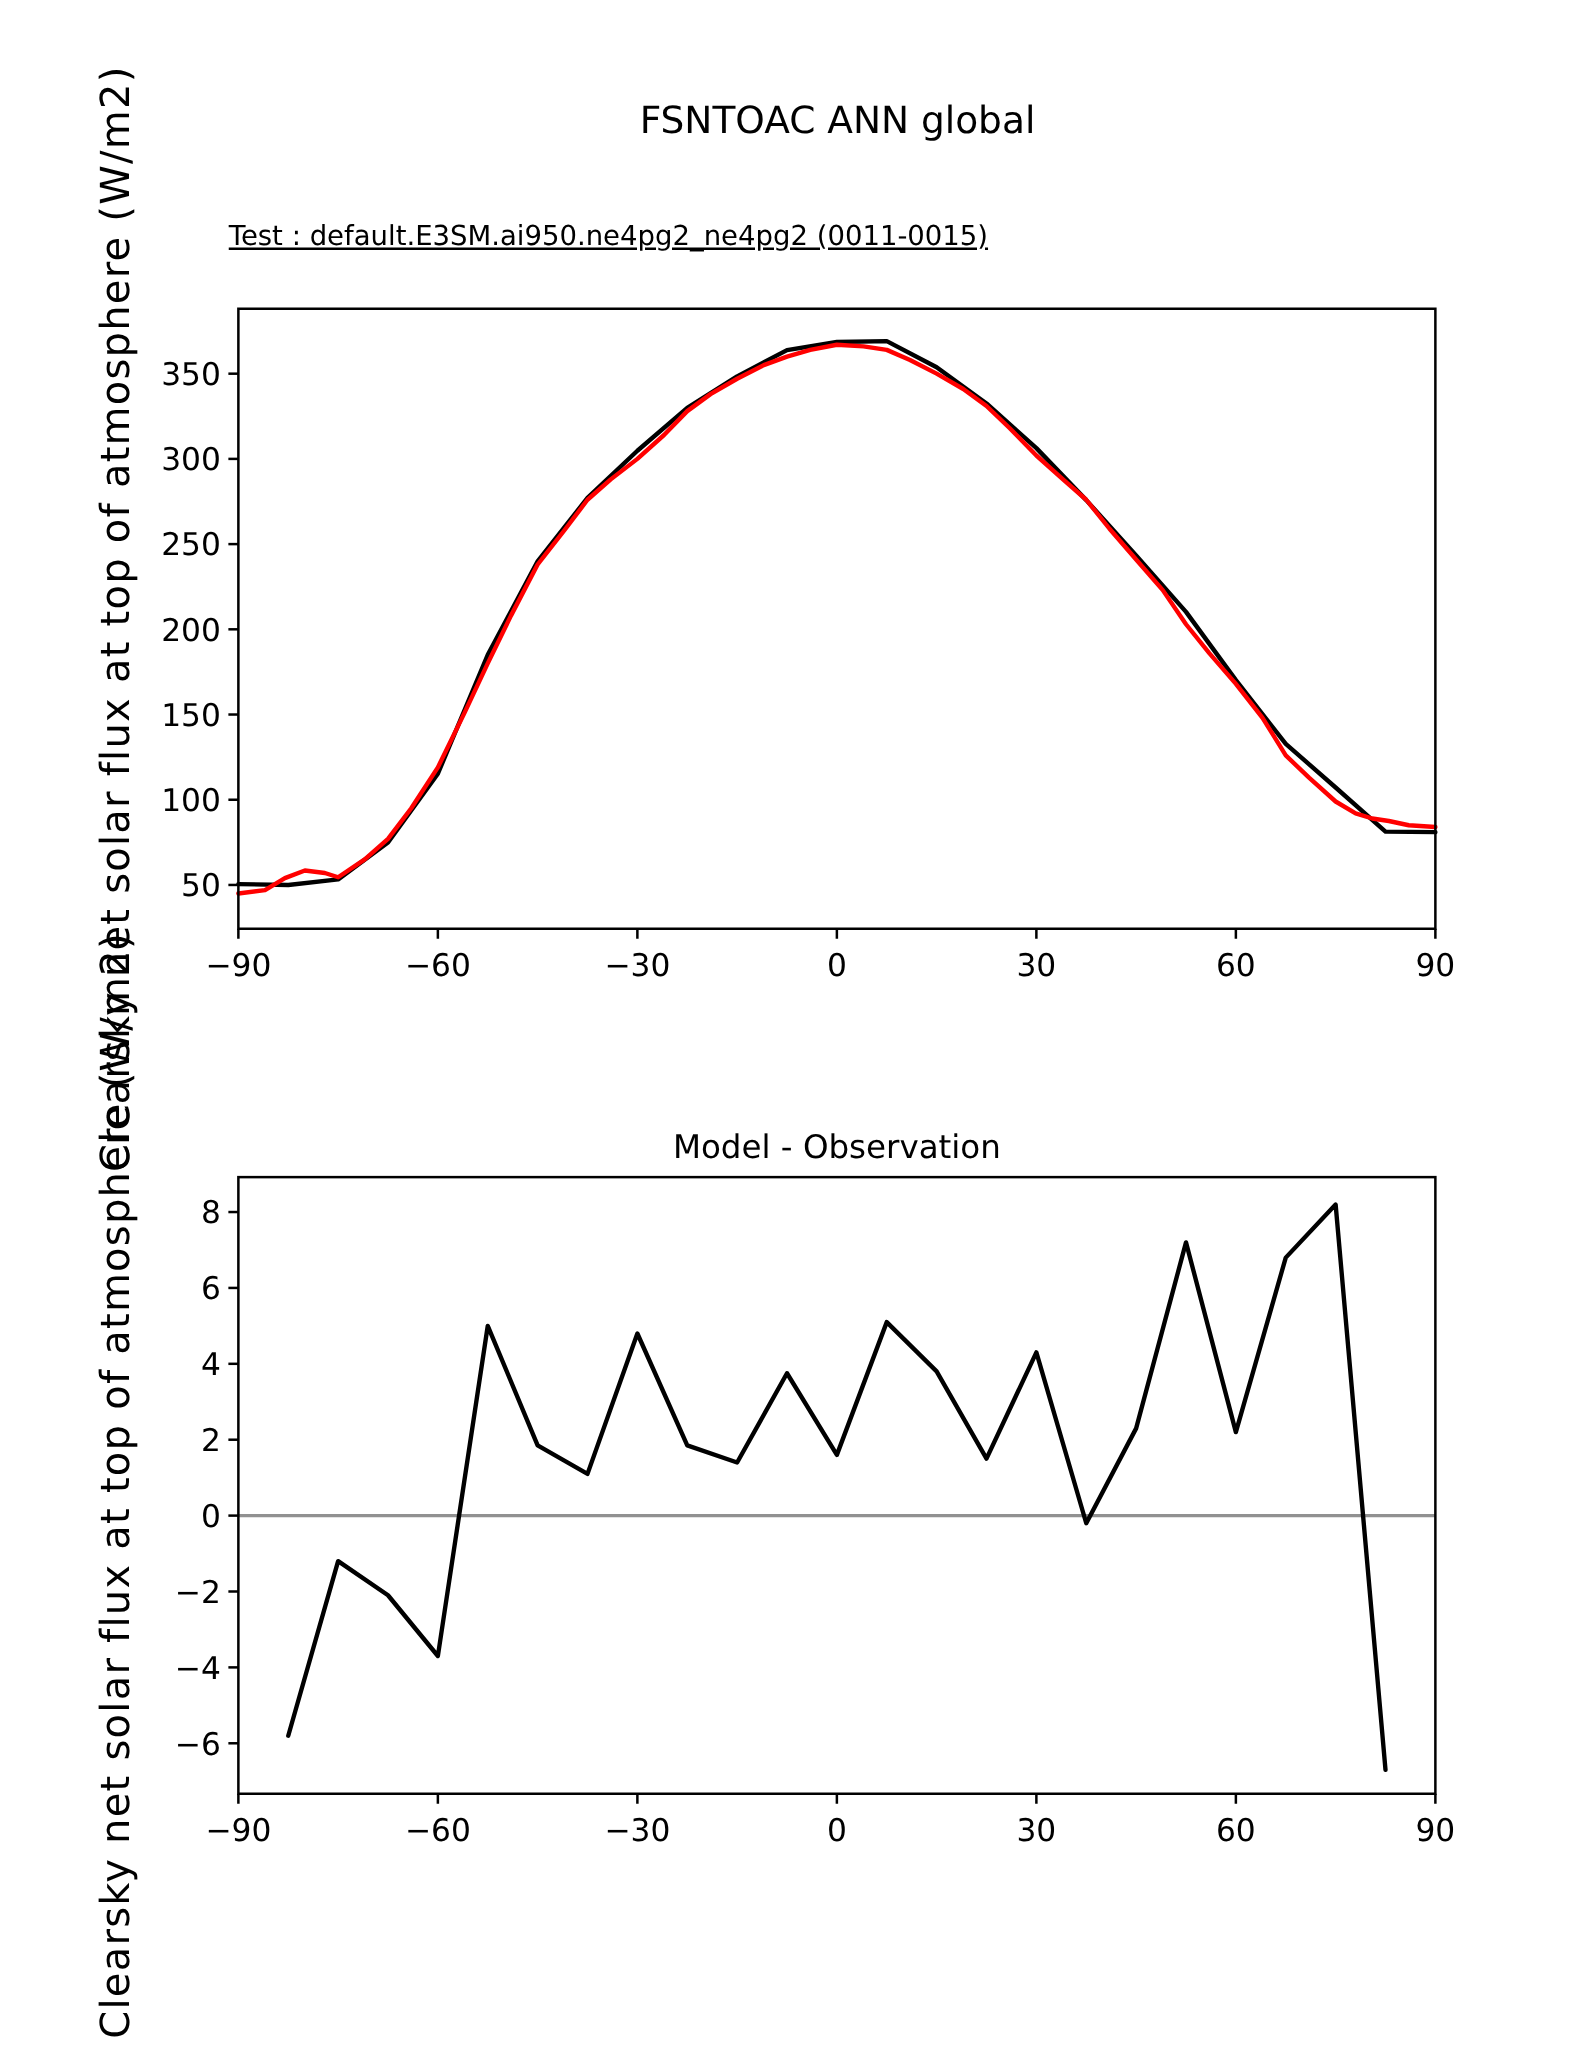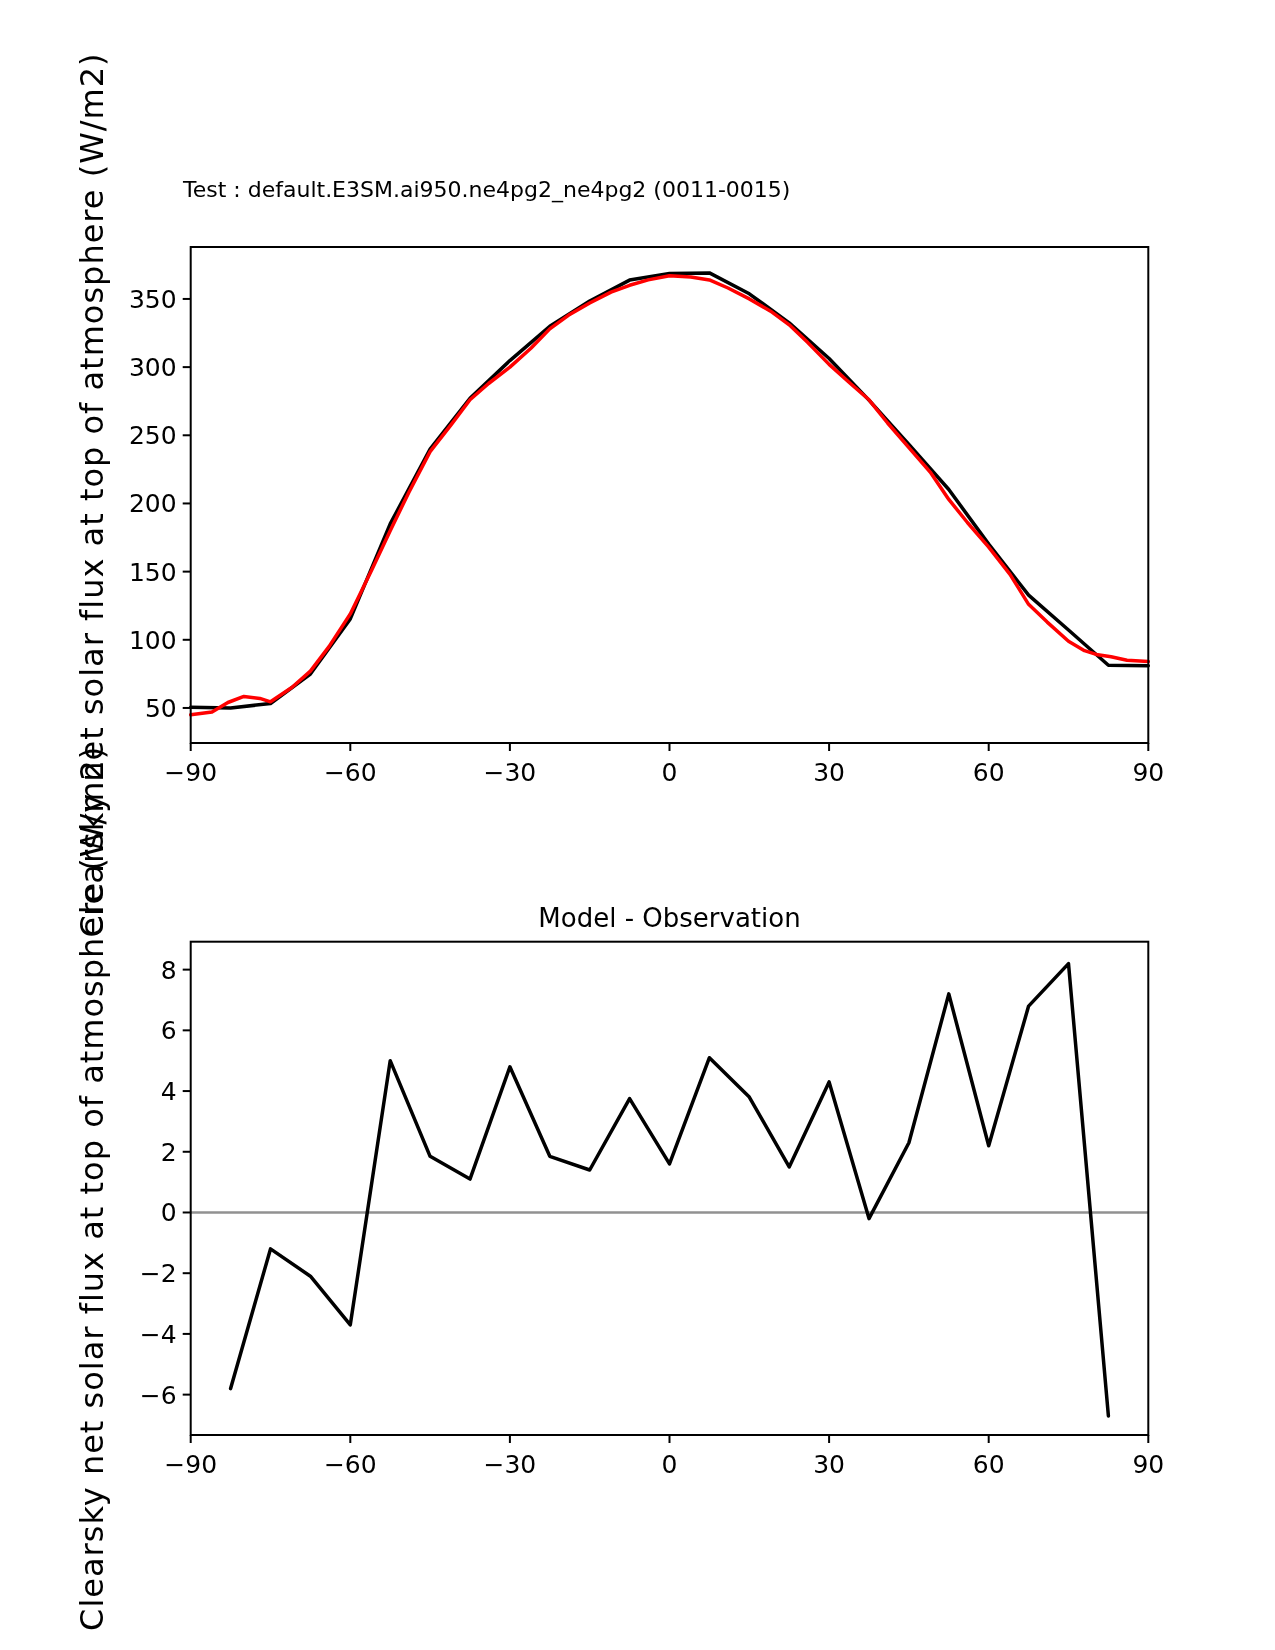--- a/index.html
+++ b/index.html
@@ -21,21 +21,22 @@
   .ref-line{
     position:absolute;left:183px;top:209px;
     font-size:22px;white-space:nowrap;
   }
   svg text{font-family:"DejaVu Sans", sans-serif;}
 </style>
 </head>
 <body>
 
 <div id="figure">
-  <div class="test-line" style="color: rgb(0, 0, 0);">Test : default.E3SM.ai950.ne4pg2_ne4pg2 (0011-0015)</div>
+  <div class="suptitle">FSNTOAC ANN global</div>
+  <div class="test-line" style="color: rgb(0, 0, 0); text-decoration: underline;">Test : default.E3SM.ai950.ne4pg2_ne4pg2 (0011-0015)</div>
   <svg id="plot-svg" width="1275" height="1650" style="position:absolute;left:0;top:0;">
       <g>
         <polyline points="190.7,707.3 230.6,708.0 270.5,703.5 310.4,674.0 350.3,618.9 390.2,523.9 430.1,449.1 470.0,398.3 509.9,360.6 549.8,326.3 589.7,301.1 629.6,280.1 669.5,273.6 709.4,272.9 749.3,293.8 789.2,322.8 829.1,358.5 869.0,400.1 908.9,444.4 948.8,489.5 988.7,544.1 1028.6,595.1 1068.5,630.0 1108.4,665.3 1148.3,665.7" fill="none" stroke="#000000" stroke-width="3.5" stroke-linejoin="round" stroke-linecap="round"></polyline>
         <polyline points="190.7,714.8 212.0,712.1 227.9,702.5 243.9,696.4 259.9,698.4 270.5,701.8 291.8,687.5 310.4,671.1 329.0,646.6 350.3,613.9 371.6,570.3 390.2,530.7 408.8,492.5 430.1,451.6 451.4,424.4 470.0,399.8 488.6,383.5 509.9,367.1 531.2,348.0 549.8,328.9 568.4,315.3 589.7,303.0 611.0,292.1 629.6,285.3 648.2,279.9 669.5,275.8 690.8,277.1 709.4,279.9 728.0,288.0 749.3,298.9 770.6,311.2 789.2,324.8 807.8,342.6 829.1,364.4 850.4,383.5 869.0,399.8 887.6,423.0 908.9,447.6 930.2,472.1 948.8,499.4 967.4,522.5 988.7,547.1 1010.0,574.3 1028.6,604.3 1047.2,622.1 1068.5,641.2 1084.5,650.7 1097.8,654.8 1111.1,656.8 1127.0,660.2 1148.3,661.6" fill="none" stroke="#ff0000" stroke-width="3.5" stroke-linejoin="round" stroke-linecap="round"></polyline>
         <rect x="190.7" y="247" width="957.5999999999999" height="496" fill="none" stroke="#000000" stroke-width="2"></rect>
         <line x1="190.7" x2="190.7" y1="743" y2="751" stroke="#000000" stroke-width="2"></line>
         <text x="190.7" y="781" text-anchor="middle" font-size="25" fill="#000000">−90</text>
         <line x1="350.29999999999995" x2="350.29999999999995" y1="743" y2="751" stroke="#000000" stroke-width="2"></line>
         <text x="350.29999999999995" y="781" text-anchor="middle" font-size="25" fill="#000000">−60</text>
         <line x1="509.8999999999999" x2="509.8999999999999" y1="743" y2="751" stroke="#000000" stroke-width="2"></line>

